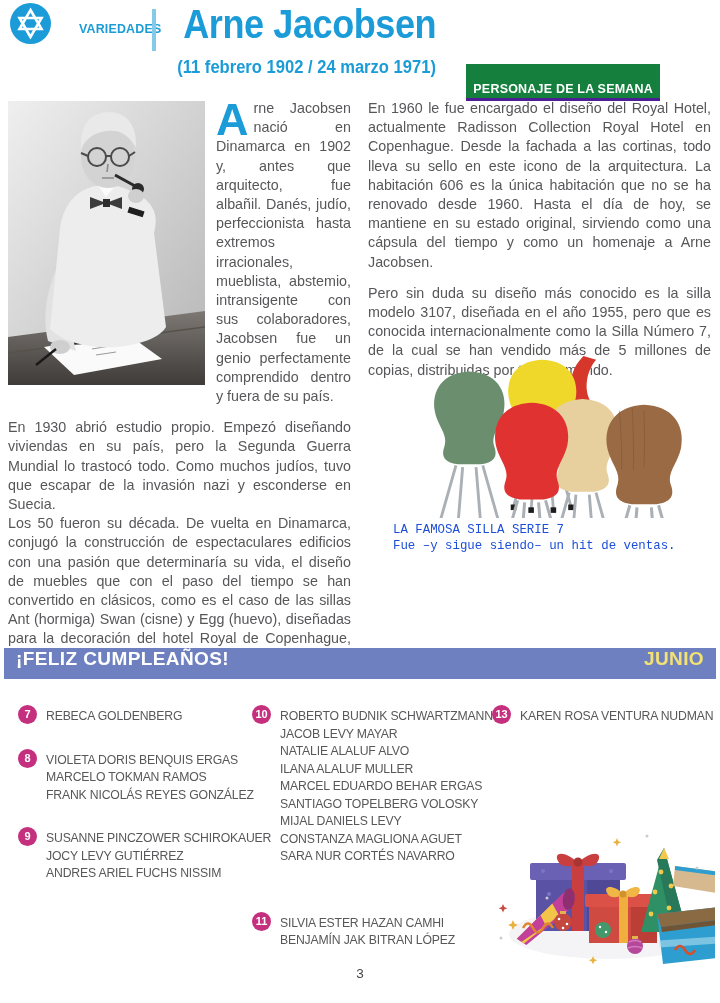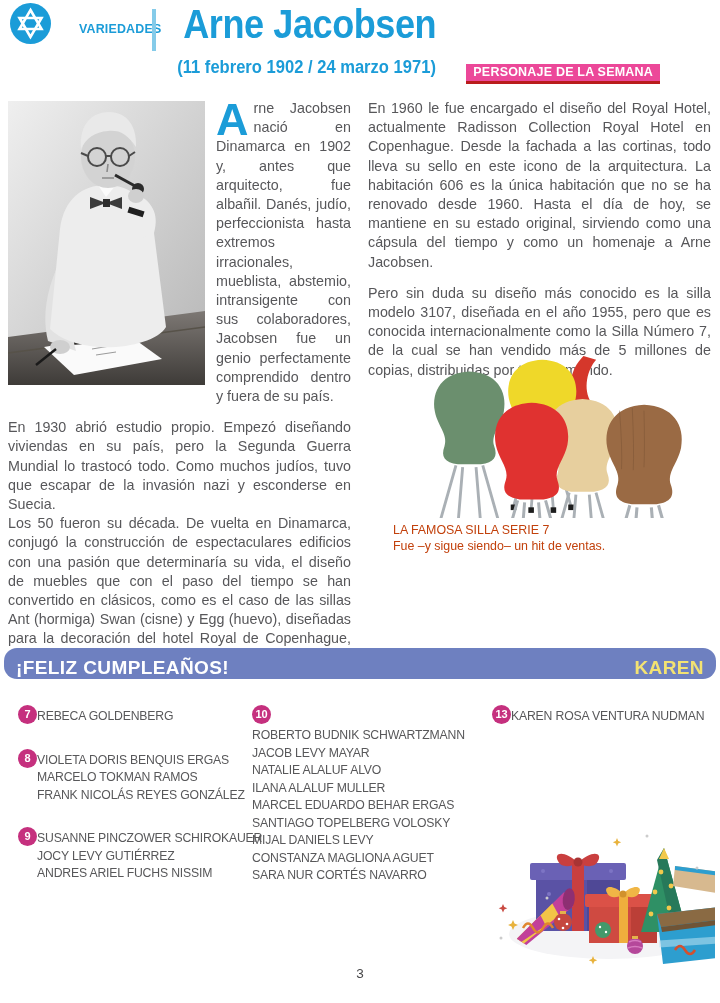--- a/index.html
+++ b/index.html
@@ -19,59 +19,59 @@
   .divider{position:absolute;left:152px;top:9px;width:4px;height:42px;background:#85cbe9;}
   .page-title{
     position:absolute;left:166px;top:1px;color:#1b9cd8;font-weight:bold;
     font-size:41px;letter-spacing:-.5px;transform:scaleX(.88);white-space:nowrap;
   }
   .page-subtitle{
     position:absolute;left:166px;top:57px;color:#1b9cd8;font-weight:bold;
     font-size:18px;transform:scaleX(.92);white-space:nowrap;
   }
   .week-badge{
-    position:absolute;right:3px;top:64px;background:#ec4899;color:#ffffff;
-    font-weight:bold;font-size:12.5px;padding:1px 7px 2px;
-    border-bottom:3px solid #b91c1c;letter-spacing:.2px;
+    position:absolute;right:3px;top:64px;background:#15803d;color:#ffffff;
+    font-weight:bold;font-size:12.5px;padding:18px 7px 2px;
+    border-bottom:3px solid #4c1d95;letter-spacing:.2px;
   }
 
   
   .article{position:absolute;top:99px;left:8px;width:704px;height:549px;overflow:hidden;display:flex;gap:17px;}
   .col{width:343px;}
   .photo{float:left;width:197px;height:284px;margin:2px 11px 6px 0;}
   .article p{margin:0 0 12px;font-size:14.3px;line-height:19.2px;text-align:justify;color:#57575a;}
   .article p.tight{margin-bottom:0;}
   .dropcap{
     float:left;font-size:45px;line-height:35px;font-weight:bold;color:#1b9cd8;
     margin:3px 5px 0 0;
   }
   .chairs-fig{margin:-26px 0 0 48px;width:290px;height:164px;}
-  .fig-caption{margin:0 0 0 25px;font-size:12.4px;line-height:16px;color:#c2410c;}
+  .fig-caption{margin:0 0 0 25px;font-size:12.4px;line-height:16px;color:#1d4ed8;font-family:Liberation Mono, monospace;}
 
   
   .bday-banner{
     position:absolute;top:648px;left:4px;width:712px;height:31px;background:#6e80c0;
-    display:flex;align-items:flex-end;justify-content:space-between;
-    padding:0 12px;box-sizing:border-box;border-radius:13px;
+    display:flex;align-items:flex-start;justify-content:space-between;
+    padding:0 12px;box-sizing:border-box;
   }
   .bday-title{color:#ffffff;font-weight:bold;font-size:19px;letter-spacing:.4px;}
   .bday-month{color:#f3e272;font-weight:bold;font-size:19px;letter-spacing:.4px;}
   .bday-lists{position:absolute;top:700px;left:18px;width:700px;display:flex;}
   .bday-col{box-sizing:border-box;padding-top:5px;}
   .bday-col:nth-child(1){width:234px;}
   .bday-col:nth-child(2){width:240px;}
   .bday-col:nth-child(3){width:220px;}
   .bday-group{display:flex;align-items:flex-start;margin-bottom:24px;}
-  .bday-col:nth-child(2) .bday-group{margin-bottom:47px;flex-direction:column;}
+  .bday-col:nth-child(2) .bday-group{margin-bottom:47px;}
   .day-badge{
     flex:0 0 auto;width:19px;height:19px;border-radius:50%;background:#c5307e;
     color:#ffffff;font-weight:bold;font-size:11px;line-height:19px;text-align:center;
     margin-top:0;
   }
-  .bday-names{padding-top:2px;}
+  .bday-names{margin-left:9px;padding-top:2px;}
   .bday-name{
     font-size:13.6px;line-height:17.5px;color:#58585a;letter-spacing:-.2px;
     transform:scaleX(.9);transform-origin:0 0;white-space:nowrap;
   }
 
   .gifts{position:absolute;left:497px;top:828px;width:218px;height:138px;}
   .page-number{position:absolute;left:0;top:966px;width:720px;text-align:center;
     font-size:13.5px;color:#464648;}
 </style>
 </head>
@@ -162,21 +162,21 @@
 
     <div class="fig-caption">
       <div>LA FAMOSA SILLA SERIE 7</div>
       <div>Fue –y sigue siendo– un hit de ventas.</div>
     </div>
   </div>
 </div>
 
 <div class="bday-banner">
   <span class="bday-title">¡FELIZ CUMPLEAÑOS!</span>
-  <span class="bday-month">KAREN</span>
+  <span class="bday-month">JUNIO</span>
 </div>
 
 <div class="bday-lists" id="bday-cols">
     <div class="bday-col">
       <div class="bday-group">
         <span class="day-badge">7</span>
         <div class="bday-names">
           <div class="bday-name">REBECA GOLDENBERG</div>
         </div>
       </div>
@@ -203,20 +203,27 @@
         <div class="bday-names">
           <div class="bday-name">ROBERTO BUDNIK SCHWARTZMANN</div>
           <div class="bday-name">JACOB LEVY MAYAR</div>
           <div class="bday-name">NATALIE ALALUF ALVO</div>
           <div class="bday-name">ILANA ALALUF MULLER</div>
           <div class="bday-name">MARCEL EDUARDO BEHAR ERGAS</div>
           <div class="bday-name">SANTIAGO TOPELBERG VOLOSKY</div>
           <div class="bday-name">MIJAL DANIELS LEVY</div>
           <div class="bday-name">CONSTANZA MAGLIONA AGUET</div>
           <div class="bday-name">SARA NUR CORTÉS NAVARRO</div>
+        </div>
+      </div>
+      <div class="bday-group">
+        <span class="day-badge">11</span>
+        <div class="bday-names">
+          <div class="bday-name">SILVIA ESTER HAZAN CAMHI</div>
+          <div class="bday-name">BENJAMÍN JAK BITRAN LÓPEZ</div>
         </div>
       </div>
     </div>
     <div class="bday-col">
       <div class="bday-group">
         <span class="day-badge">13</span>
         <div class="bday-names">
           <div class="bday-name">KAREN ROSA VENTURA NUDMAN</div>
         </div>
       </div>

